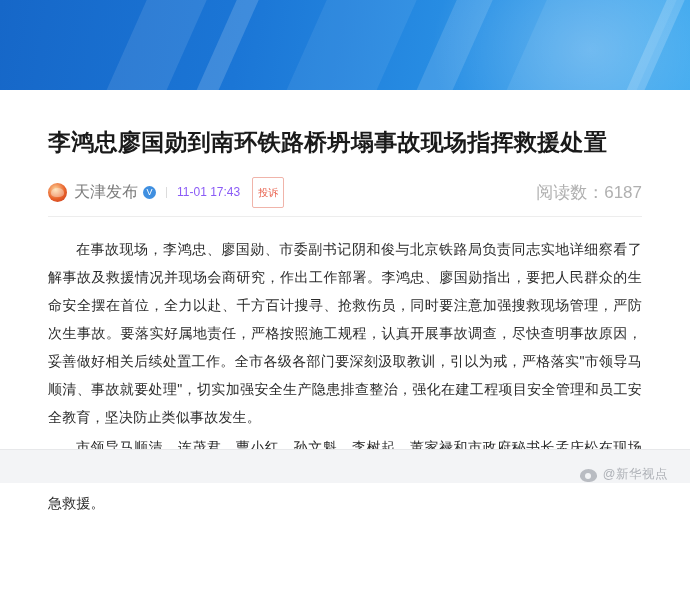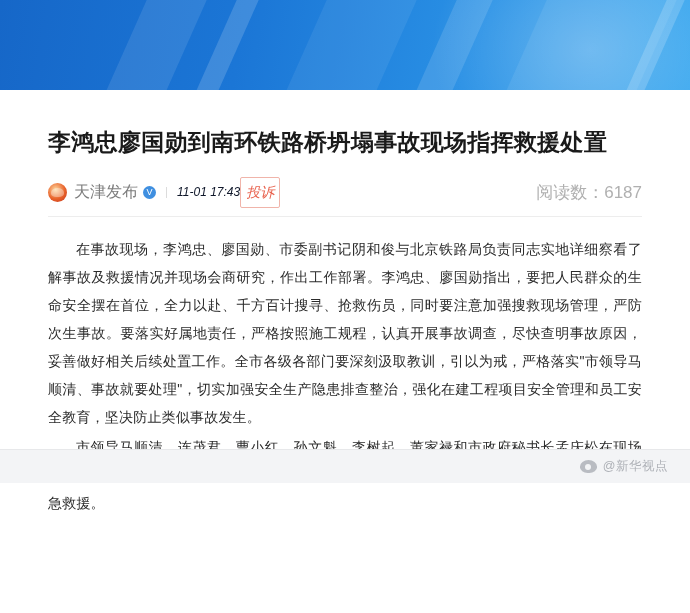--- a/index.html
+++ b/index.html
@@ -95,32 +95,31 @@
     text-align: center;
     margin-right: 10px;
     flex: 0 0 auto;
   }
   .divider-v {
     width: 1px; height: 11px;
     background: #dcdcdc;
     margin-right: 10px;
   }
   .timestamp {
-    color: #0f172a;
+    color: #8b5cf6;
     font-size: 12px;
-    font-style: italic;
+    margin-right: 12px;
   }
   .report-tag {
     color: #e8614d;
-    font-size: 14px;
+    font-size: 10px;
     border: 1px solid #f0b4aa;
     border-radius: 2px;
     padding: 8px 5px;
     line-height: 13px;
-    font-style: italic;
   }
   .reads {
     margin-left: auto;
     color: #b0b0b0;
     font-size: 17px;
   }
 
   .rule {
     margin-top: 14px;
     height: 1px;
@@ -139,21 +138,21 @@
 
   
   .footer {
     position: absolute;
     left: 0; bottom: 0;
     width: 690px;
     height: 34px;
     background: #f3f4f6;
     border-top: 1px solid #e7e8ea;
     display: flex;
-    align-items: center;
+    align-items: flex-end;
     justify-content: flex-end;
     padding-right: 22px;
   }
   .wb-logo {
     position: relative;
     width: 17px; height: 14px;
     margin-right: 6px;
     flex: 0 0 auto;
   }
   .wb-logo .eye {

